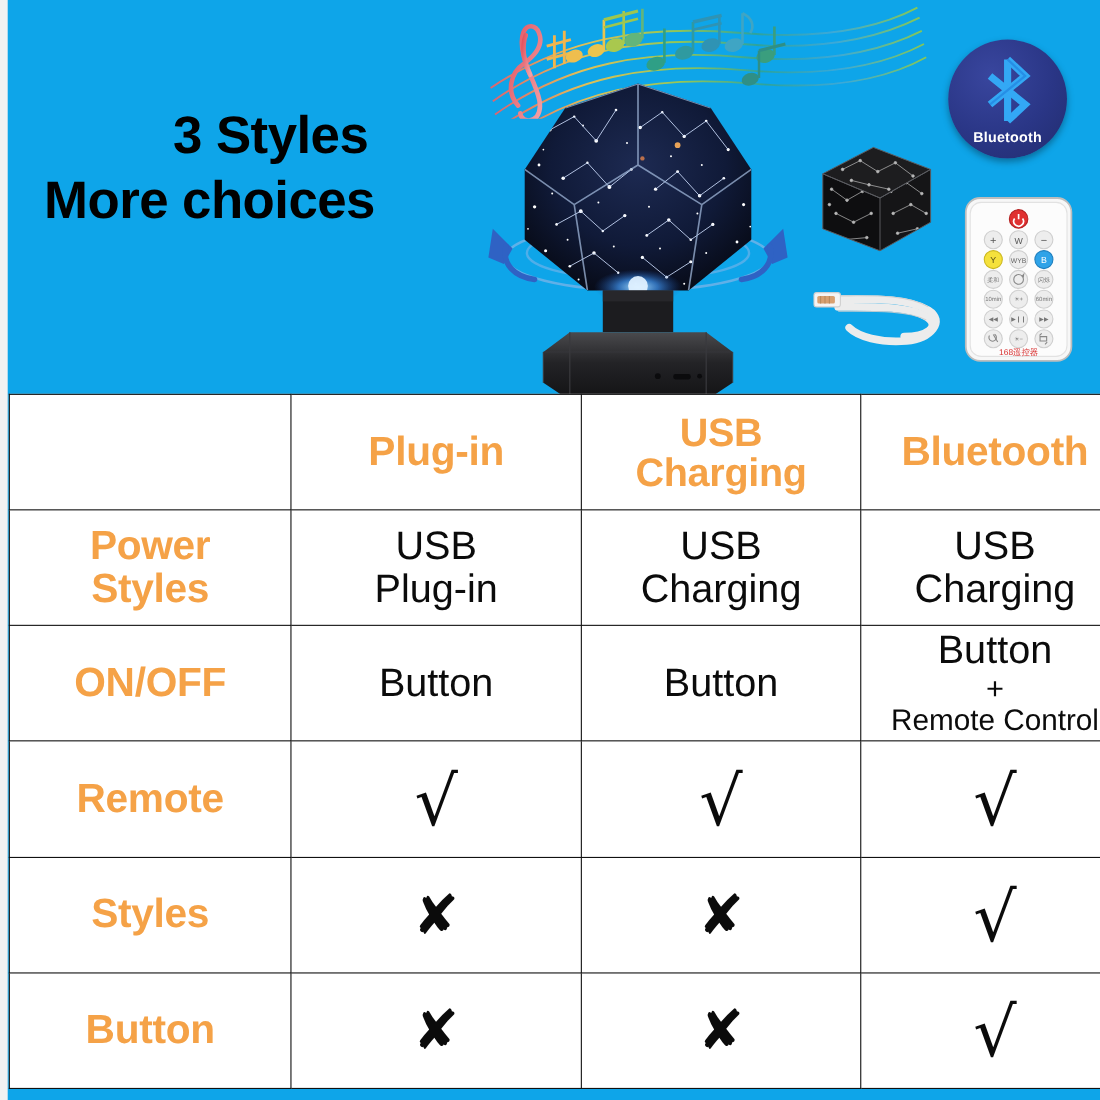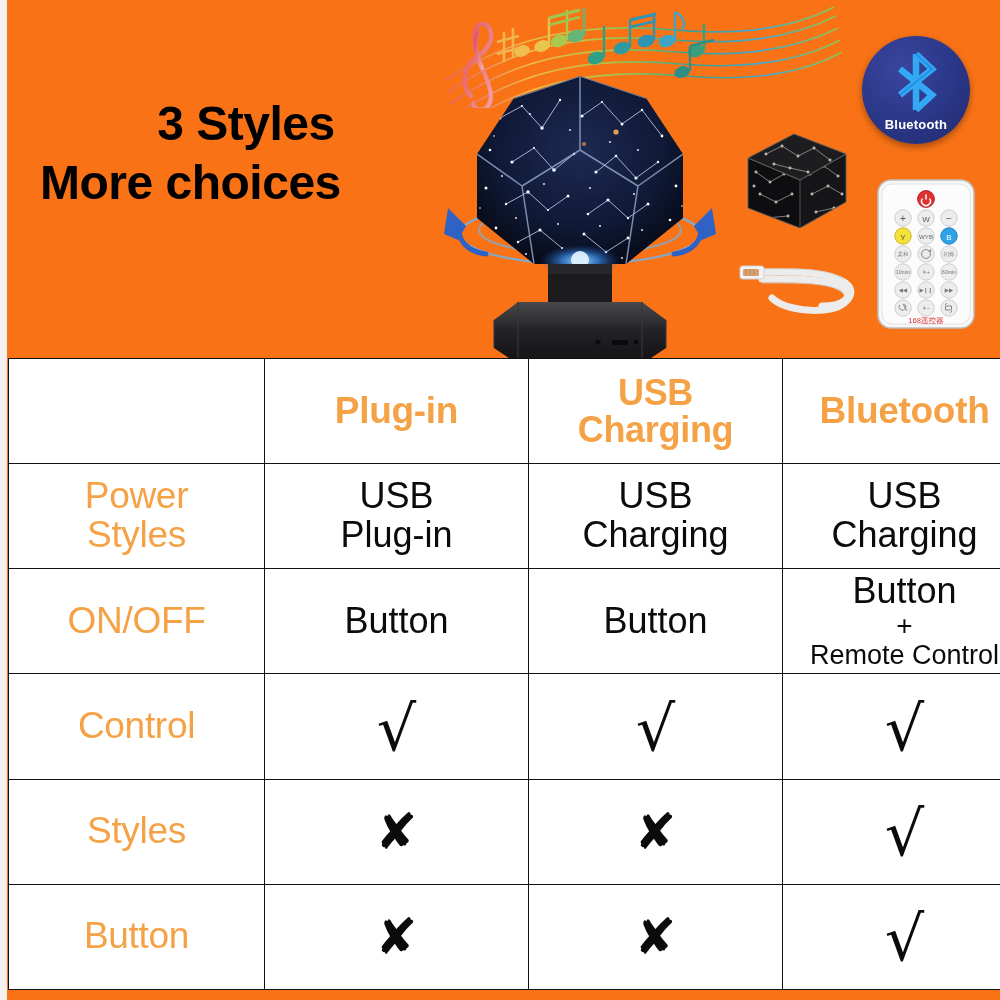--- a/index.html
+++ b/index.html
@@ -3,21 +3,21 @@
 <meta charset="utf-8">
 <style>
   html,body{margin:0;padding:0;}
   body{
     width:1000px;height:1000px;
     background:#ffffff;
     font-family:"Liberation Sans",sans-serif;
     overflow:hidden;
     position:relative;
   }
-  .page{position:relative;width:1000px;height:1000px;background:#f97316;overflow:hidden;}
+  .page{position:relative;width:1000px;height:1000px;background:#0ea5e9;overflow:hidden;}
   .edge-strip{position:absolute;left:0;top:0;width:7px;height:1000px;background:#f2f2f2;}
 
   
   .hero{position:absolute;left:0;top:0;width:1000px;height:358px;}
 
   .headline{
     position:absolute;left:40px;top:95px;width:400px;
     color:#000;font-weight:bold;font-size:48px;line-height:1.22;
     letter-spacing:-0.5px;
   }
@@ -74,21 +74,21 @@
 
   tr.r-head{height:105px;}
   tr.r-body{height:105px;}
 
   .hdr{
     color:#F5A247;font-weight:bold;font-size:37px;line-height:1.03;
     letter-spacing:-0.3px;
   }
   .hdr.two{font-size:36px;}
   .rowlabel{
-    color:#F5A247;font-weight:normal;font-size:37px;line-height:1.05;
+    color:#F5A247;font-weight:bold;font-size:37px;line-height:1.05;
     letter-spacing:-0.3px;
   }
   .cellval{
     color:#0b0b0b;font-size:36px;line-height:1.08;font-weight:normal;
   }
   .cellval .small{display:block;font-size:27px;line-height:1.12;}
   .cellval .plus{display:block;font-size:28px;line-height:1.05;}
   .mark-check{
     display:inline-block;color:#0b0b0b;font-size:62px;line-height:1;
     font-family:"DejaVu Sans",sans-serif;font-weight:normal;
@@ -565,21 +565,21 @@
           <div class="cellval">
             <span>Button</span>
             <span class="plus">+</span>
             <span class="small">Remote Control</span>
           </div>
         </td>
       </tr>
 
       <tr class="r-body">
         <td class="c0">
-          <div class="rowlabel">Control</div>
+          <div class="rowlabel">Remote</div>
         </td>
         <td class="c1">
           <span class="mark-check">√</span>
         </td>
         <td class="c2">
           <span class="mark-check">√</span>
         </td>
         <td class="c3">
           <span class="mark-check">√</span>
         </td>

